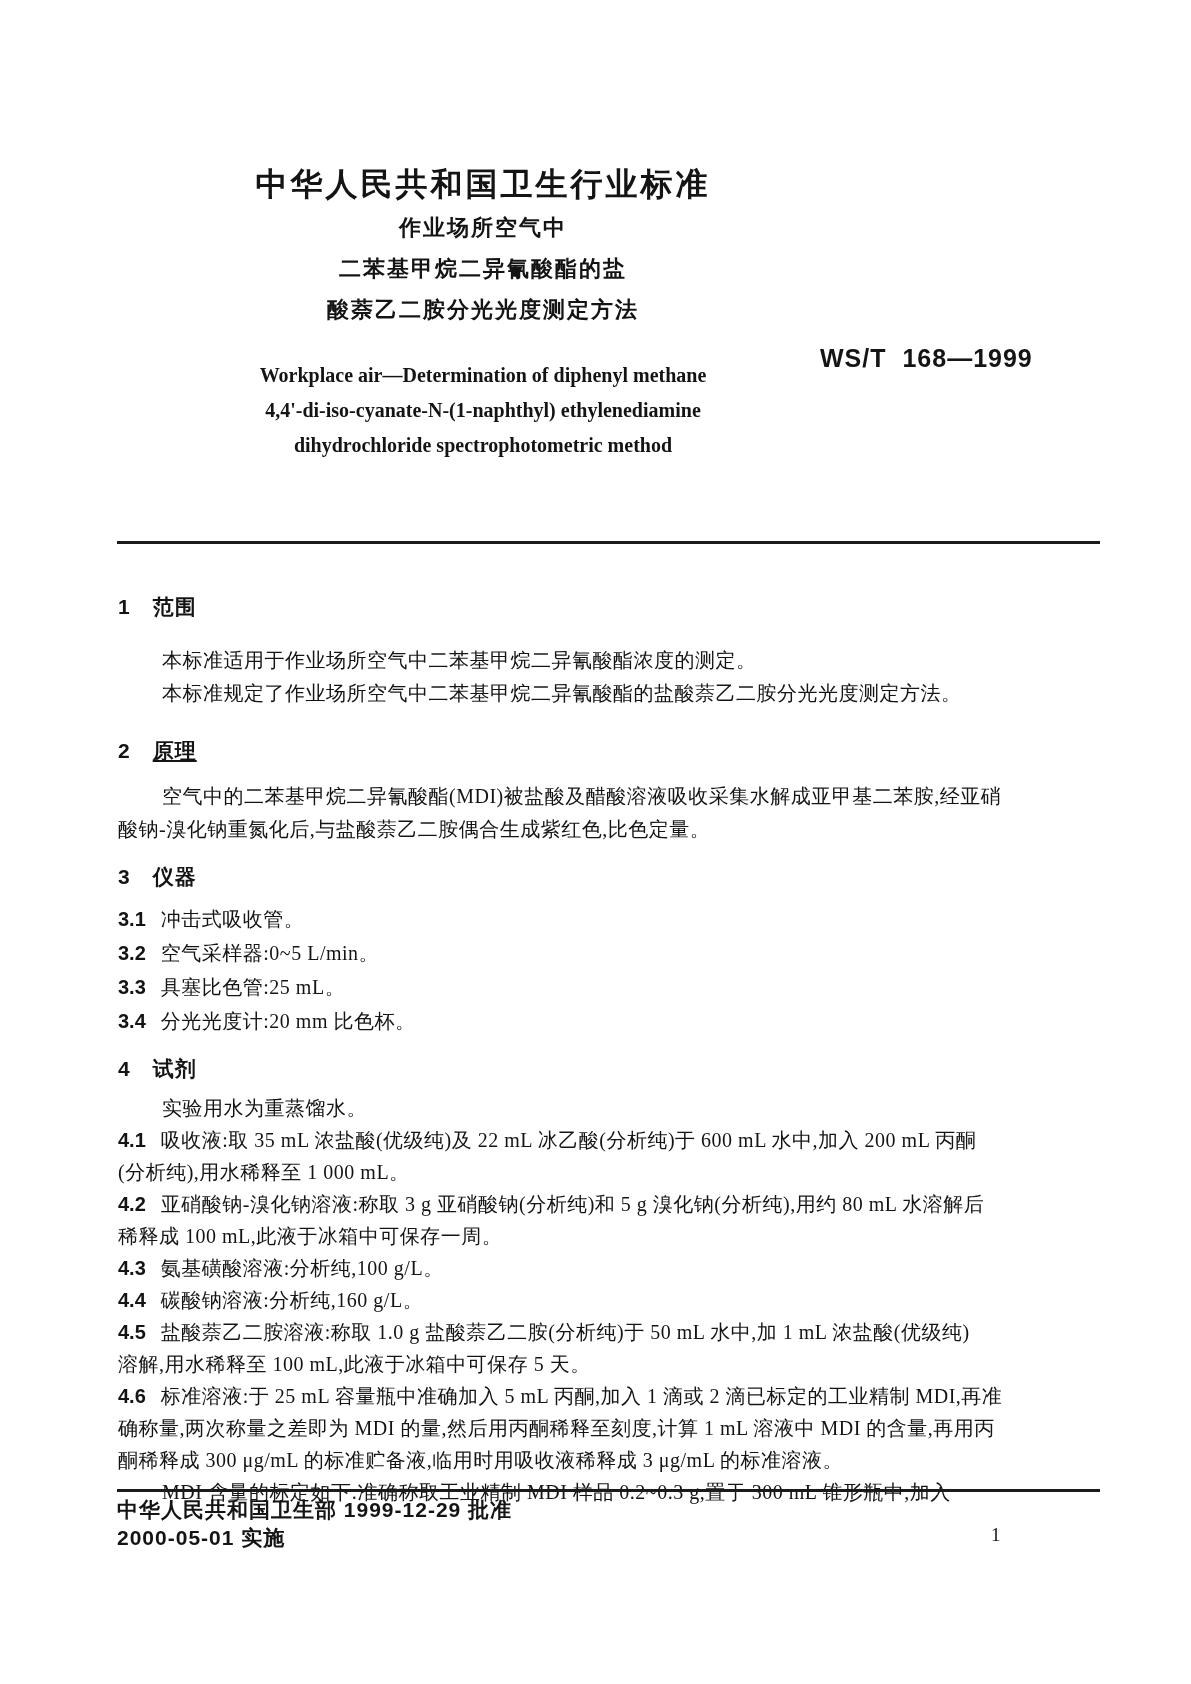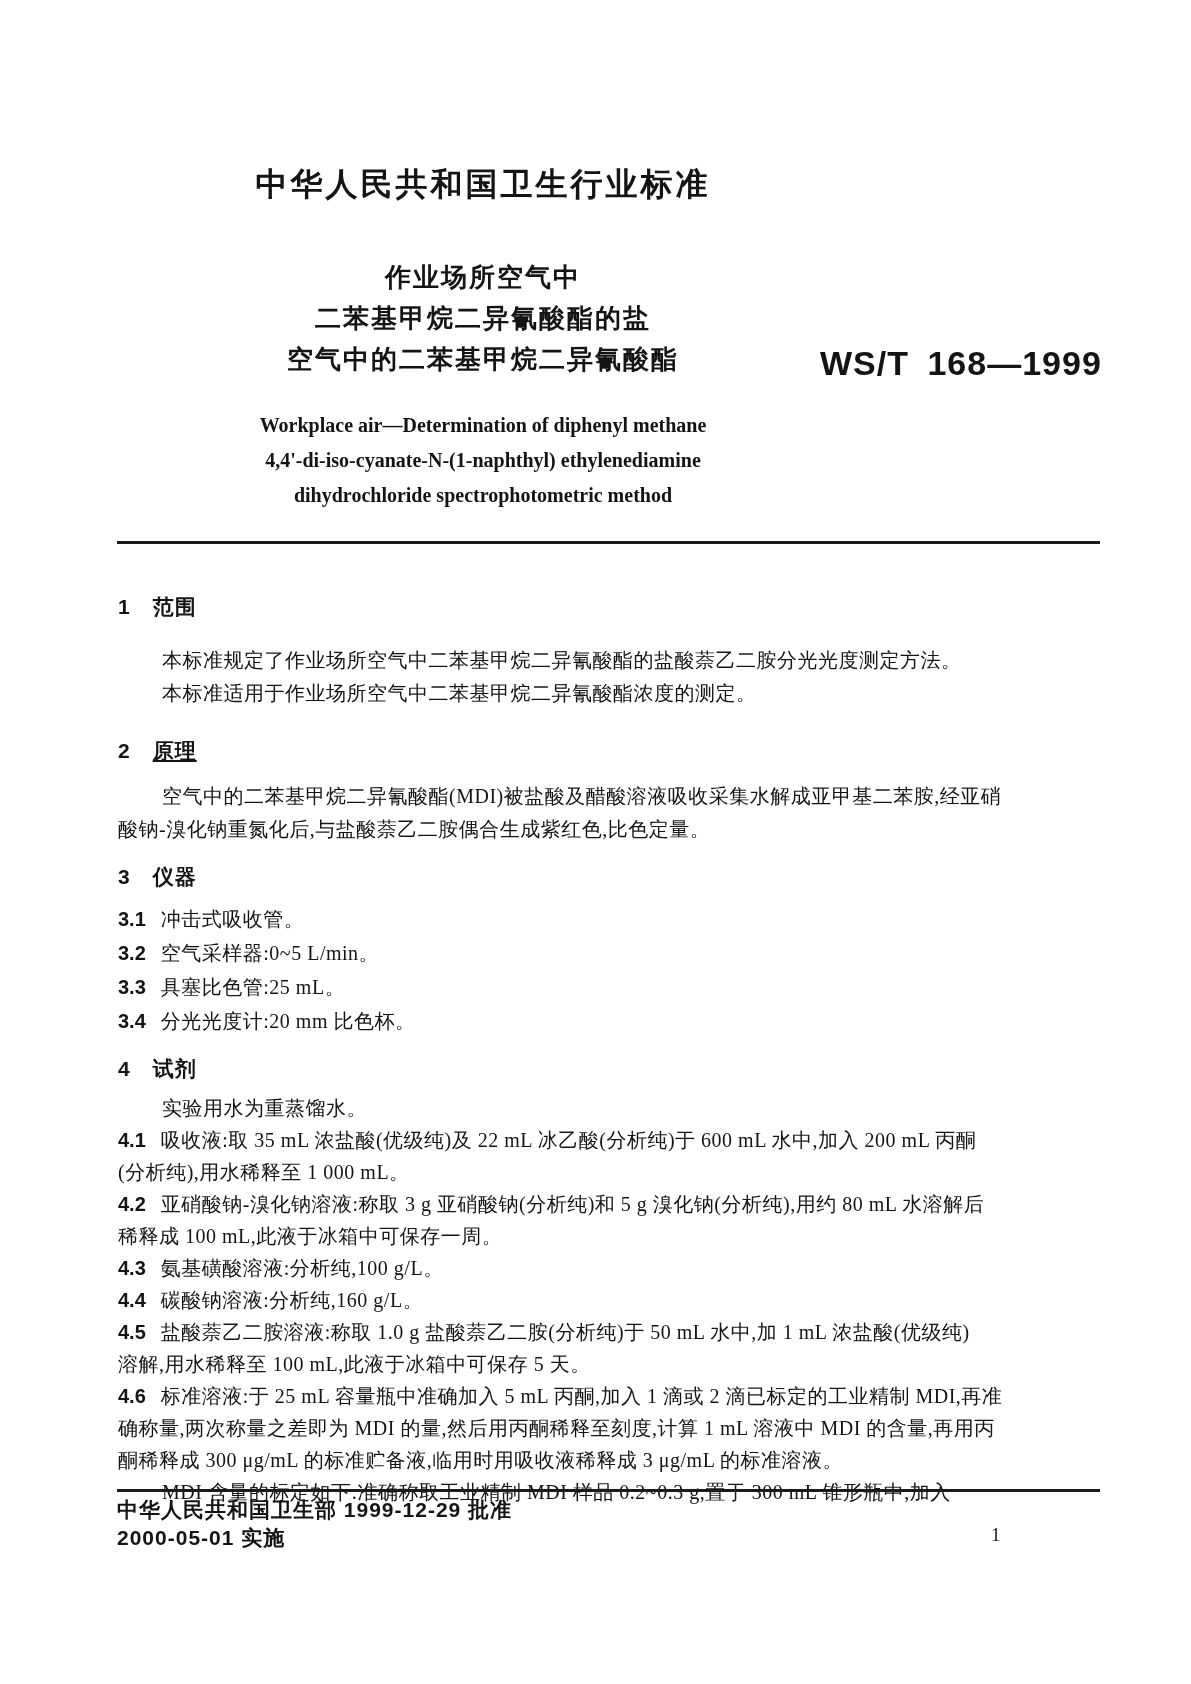--- a/index.html
+++ b/index.html
@@ -16,32 +16,31 @@
   
   .title-block {
     position:absolute; left:117px; top:163px; width:732px;
     text-align:center;
   }
   .doc-class {
     font-family:"Liberation Sans","DejaVu Sans",sans-serif;
     font-weight:bold; font-size:32px; letter-spacing:3px;
   }
   .cn-title {
-    margin-top:50px;
     font-family:"Liberation Sans","DejaVu Sans",sans-serif;
-    font-weight:bold; font-size:26px; line-height:41px; letter-spacing:2px;
+    font-weight:bold; font-size:22px; line-height:41px; letter-spacing:2px;
   }
   .en-title {
     margin-top:28px;
     font-weight:bold; font-size:20px; line-height:35px;
   }
   .standard-number {
     position:absolute; left:820px; top:344px;
     font-family:"Liberation Sans","DejaVu Sans",sans-serif;
-    font-weight:bold; font-size:34px; letter-spacing:1px; word-spacing:8px;
+    font-weight:bold; font-size:25px; letter-spacing:1px; word-spacing:8px;
     white-space:nowrap;
   }
 
   
   .rule { position:absolute; left:117px; width:983px; height:3px; background:#1b1b1b; }
   .rule-top { top:541px; }
   .rule-bottom { top:1489px; }
 
   
   .content {
@@ -85,41 +84,41 @@
 </head>
 <body>
 
 <div id="page">
 
   <div class="title-block">
     <div class="doc-class">中华人民共和国卫生行业标准</div>
     <div class="cn-title">
       <div class="line">作业场所空气中</div>
       <div class="line">二苯基甲烷二异氰酸酯的盐</div>
-      <div class="line">空气中的二苯基甲烷二异氰酸酯</div>
+      <div class="line">酸萘乙二胺分光光度测定方法</div>
     </div>
     <div class="en-title">
       <div class="line">Workplace air—Determination of diphenyl methane</div>
       <div class="line">4,4'-di-iso-cyanate-N-(1-naphthyl) ethylenediamine</div>
       <div class="line">dihydrochloride spectrophotometric method</div>
     </div>
   </div>
 
   <div class="standard-number">WS/T 168—1999</div>
 
   <div class="rule rule-top"></div>
 
   <div class="content">
 
     <div class="sec-h h1">
       <span class="sec-no">1</span><span>范围</span>
     </div>
     <div class="b1">
+      <div class="ind">本标准适用于作业场所空气中二苯基甲烷二异氰酸酯浓度的测定。</div>
       <div class="ind">本标准规定了作业场所空气中二苯基甲烷二异氰酸酯的盐酸萘乙二胺分光光度测定方法。</div>
-      <div class="ind">本标准适用于作业场所空气中二苯基甲烷二异氰酸酯浓度的测定。</div>
     </div>
 
     <div class="sec-h h2">
       <span class="sec-no">2</span><span>原理</span>
     </div>
     <div class="b2">
       <div class="ind">空气中的二苯基甲烷二异氰酸酯(MDI)被盐酸及醋酸溶液吸收采集水解成亚甲基二苯胺,经亚硝</div>
       <div>酸钠-溴化钠重氮化后,与盐酸萘乙二胺偶合生成紫红色,比色定量。</div>
     </div>
 

